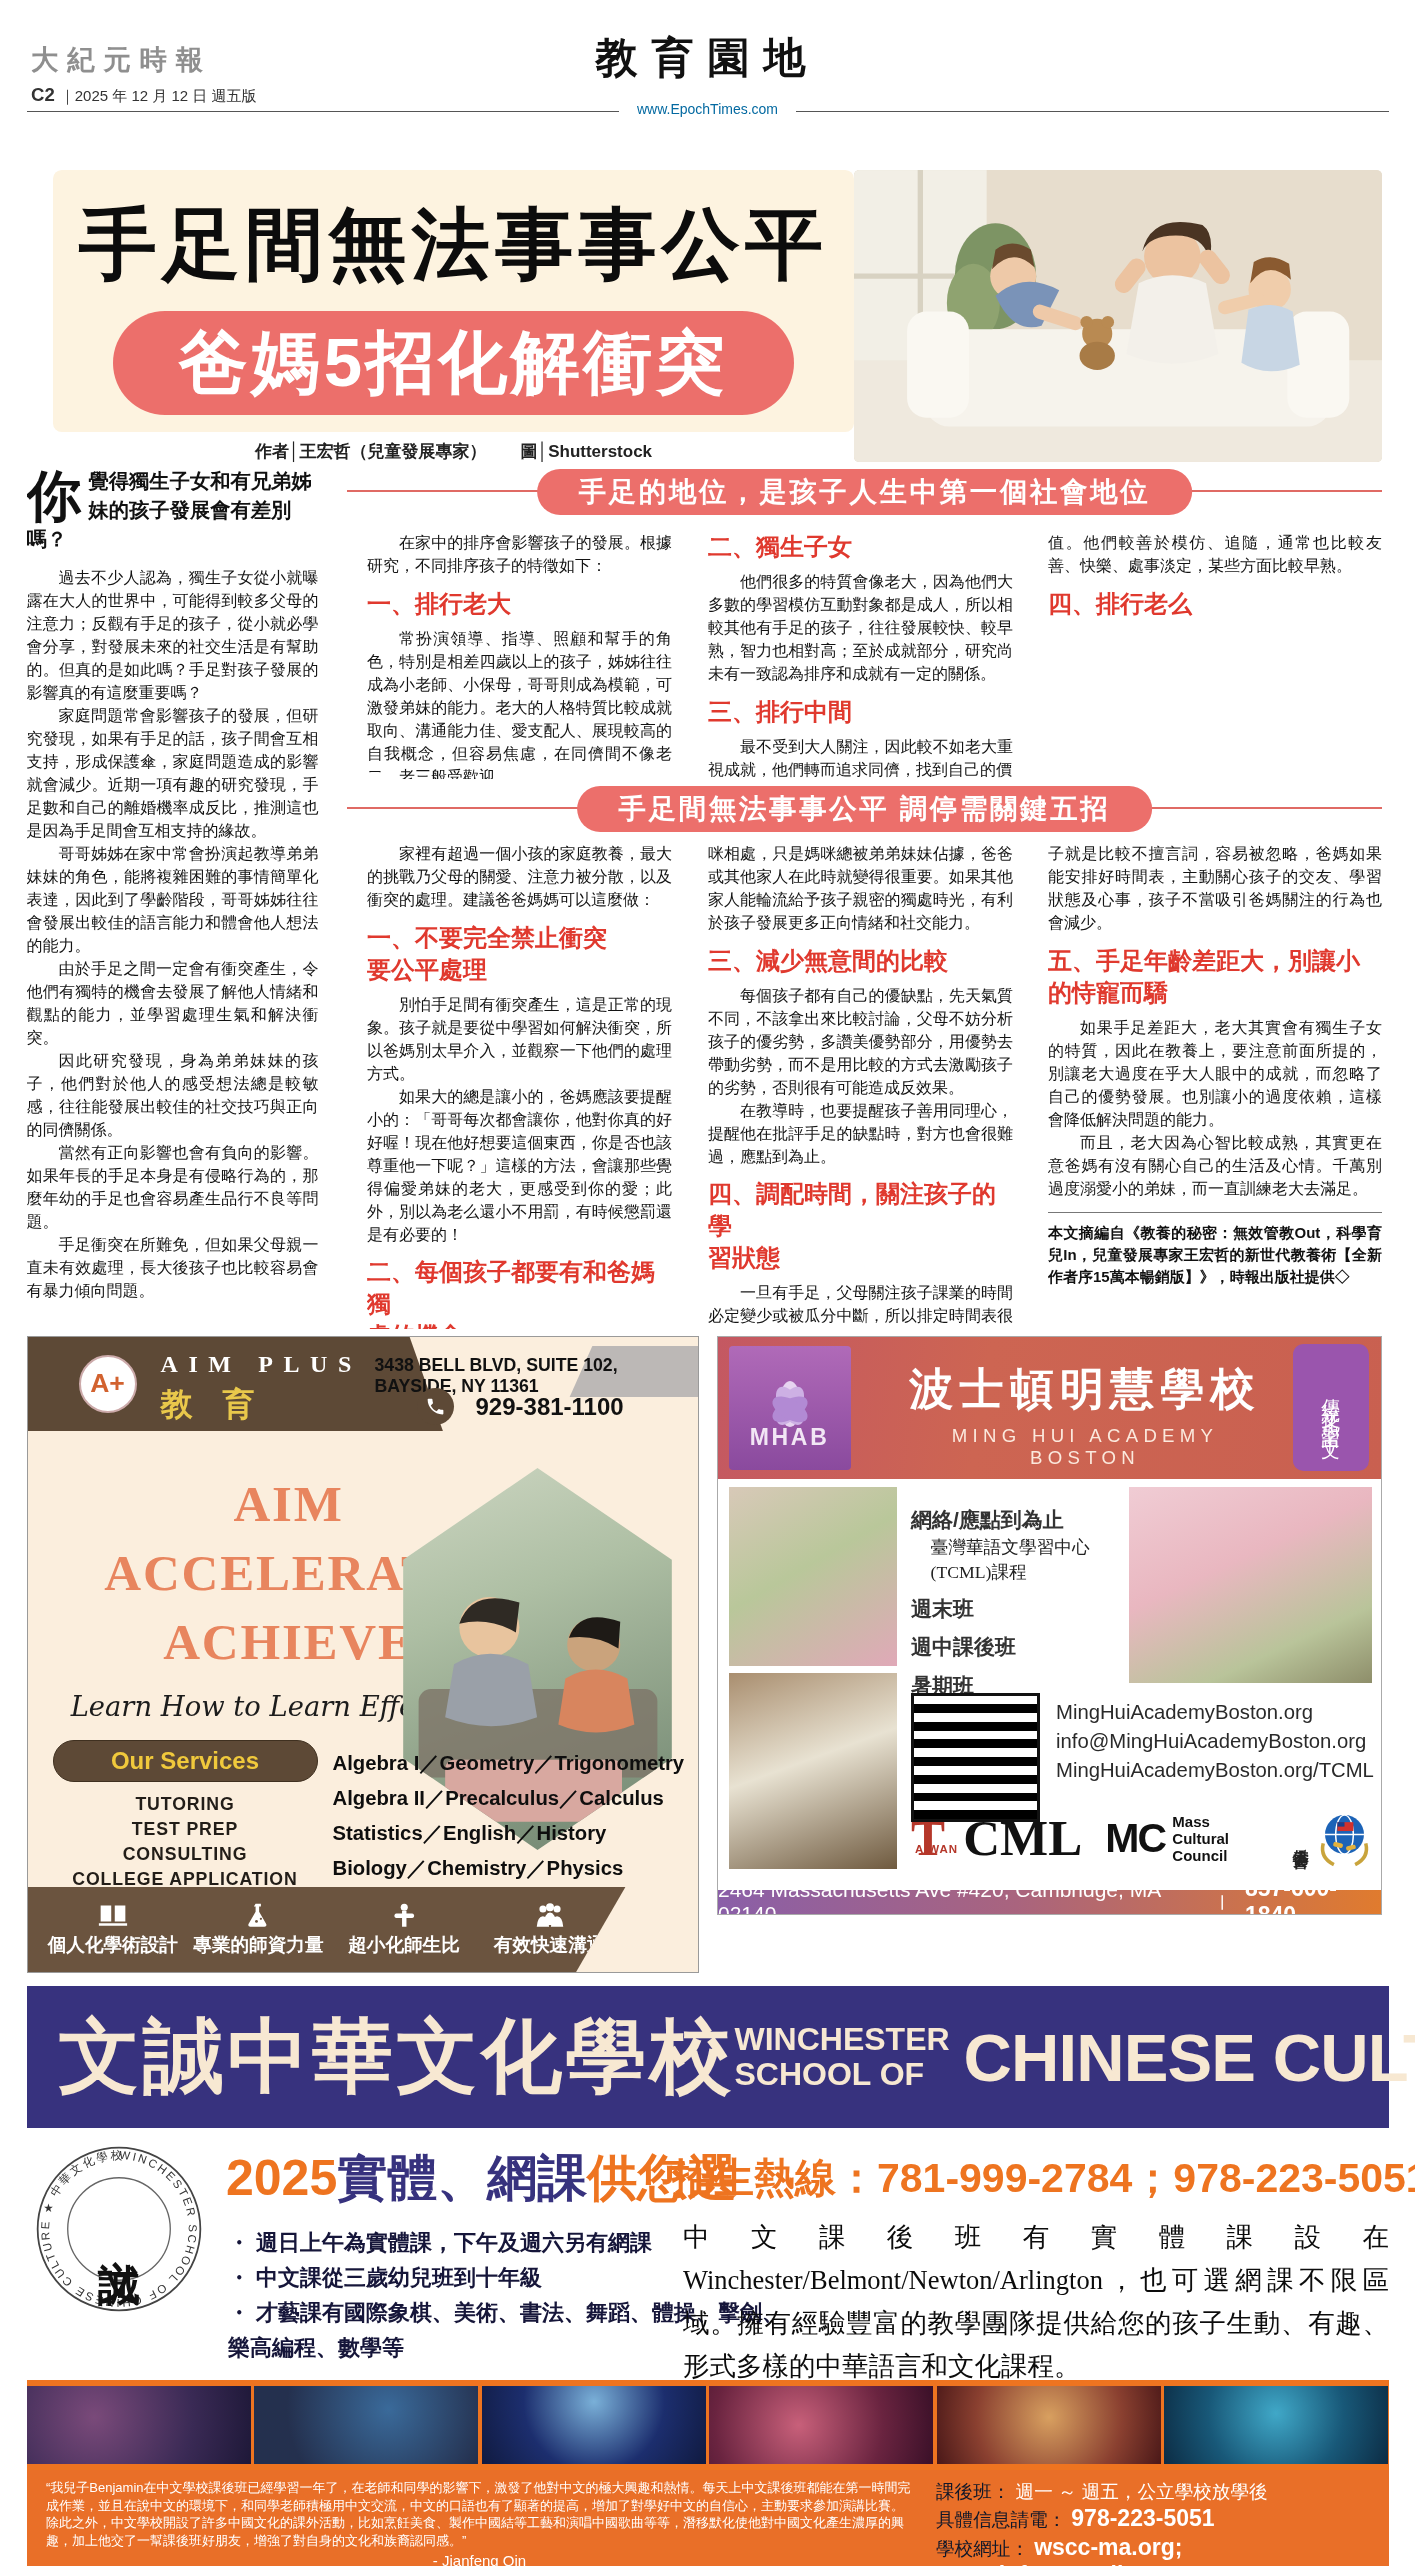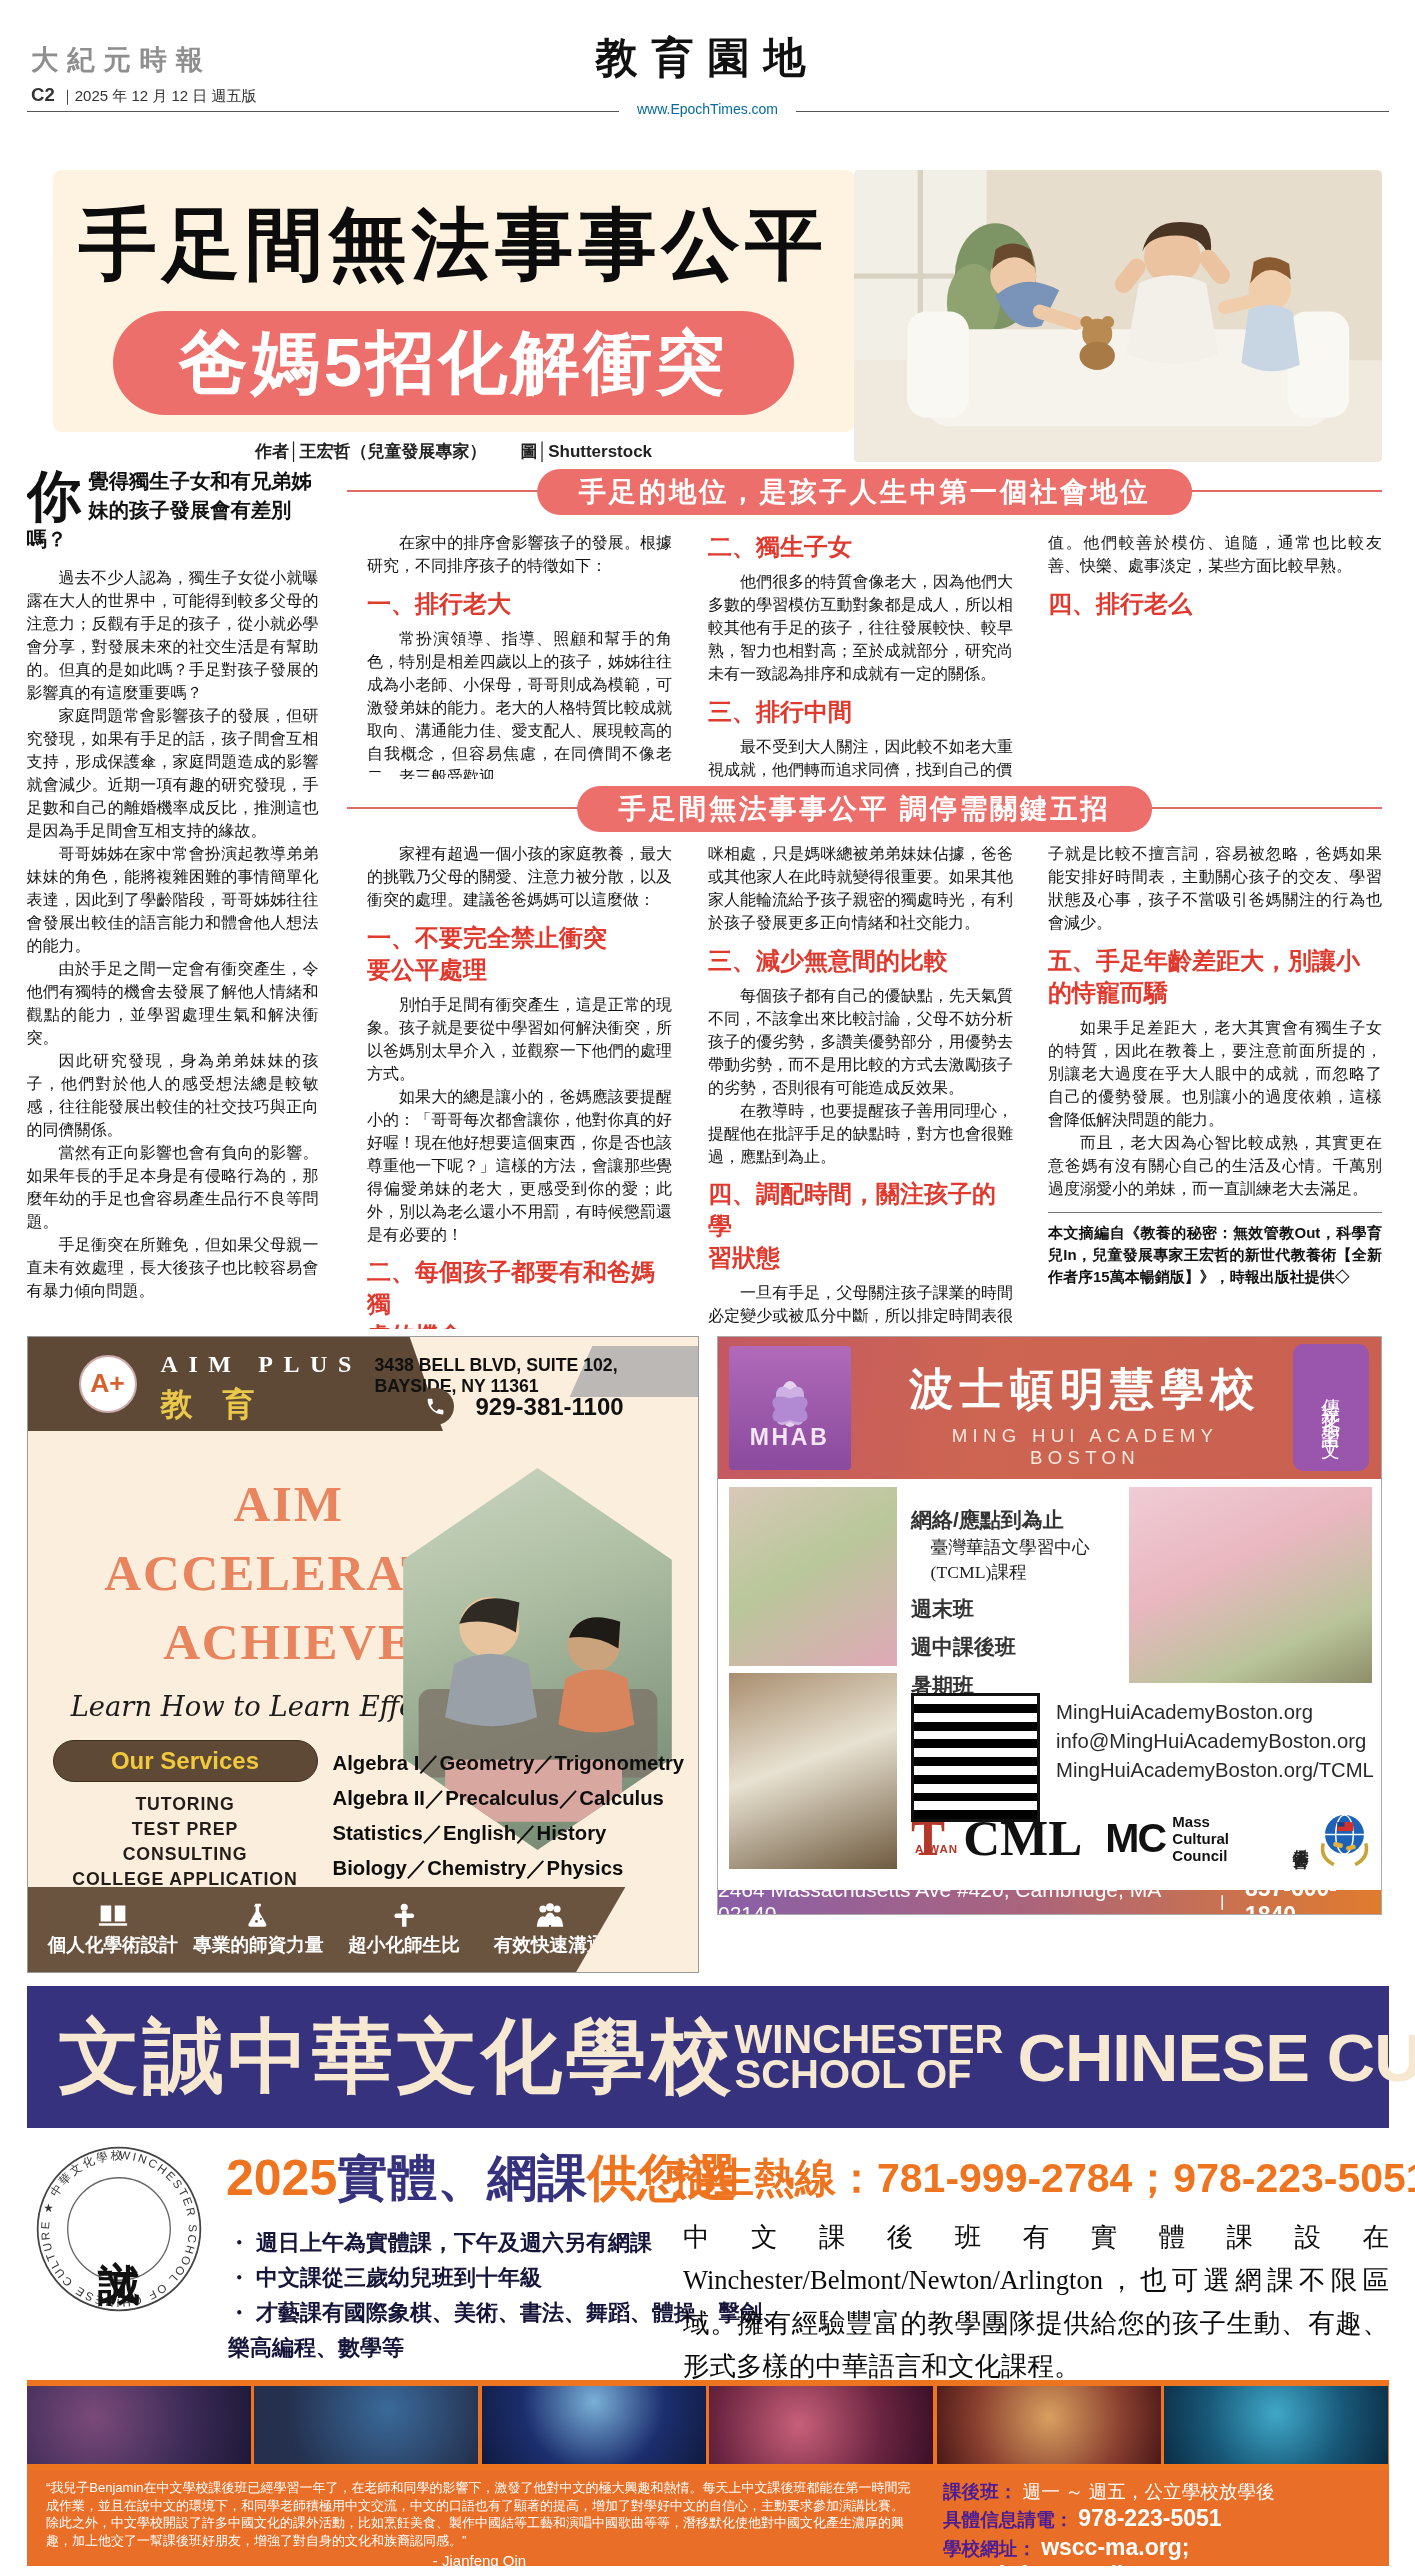--- a/index.html
+++ b/index.html
@@ -87,36 +87,36 @@
   .ocac { display:flex; align-items:center; gap:5.3px; margin-left:auto; }
   .ocac .vtext { writing-mode:vertical-rl; font-family:"Liberation Serif",serif; font-weight:bold; font-size:16px; color:#222; letter-spacing:1.8px; }
   .mh-footer { position:absolute; left:0; bottom:0; width:100%; height:24px; background:linear-gradient(90deg,#8a5fa8 0%,#a9647e 45%,#e07b2e 100%); display:flex; align-items:center; justify-content:center; gap:16px; font-family:"Liberation Sans",sans-serif; font-weight:bold; color:#fff; }
   .mh-footer .addr { font-size:21px; font-weight:normal; }
   .mh-footer .ph { font-size:23px; }
 
   
   .w-banner { left:26.5px; top:1986px; width:1362px; height:142px; background:#37327e; display:flex; align-items:center; padding:0 32px; }
   .w-banner-cn { font-family:"Liberation Serif",serif; font-weight:bold; font-size:81px; letter-spacing:3.5px; color:#f7e8d2; white-space:nowrap; }
   .w-banner-right { margin-left:auto; display:flex; align-items:center; gap:14px; }
-  .w-banner-sm { font-family:"Liberation Sans",sans-serif; font-weight:bold; font-size:40px; line-height:35px; color:#f7e8d2; text-align:left; }
+  .w-banner-sm { font-family:"Liberation Sans",sans-serif; font-weight:bold; font-size:32px; line-height:35px; color:#f7e8d2; text-align:left; }
   .w-banner-big { font-family:"Liberation Sans",sans-serif; font-weight:bold; font-size:67px; letter-spacing:-0.9px; color:#f7e8d2; white-space:nowrap; }
   .w-seal { left:35px; top:2145px; width:168px; height:168px; }
   .w-seal-center { position:absolute; left:35px; top:2145px; width:168px; height:168px; display:flex; align-items:center; justify-content:center; writing-mode:vertical-rl; font-family:"Liberation Serif",serif; font-weight:bold; font-size:42px; color:#111; letter-spacing:3.5px; }
   .w-headline { left:226px; top:2145px; width:610px; font-family:"Liberation Sans",sans-serif; font-weight:bold; font-size:50px; white-space:nowrap; }
   .w-headline .org { color:#ee7420; } .w-headline .nvy { color:#37327e; }
   .w-hotline { left:672px; top:2151px; width:717px; font-family:"Liberation Sans",sans-serif; font-weight:bold; font-size:41px; color:#ee7420; white-space:nowrap; }
   .w-bullets { left:228px; top:2225px; width:575px; font-family:"Liberation Sans",sans-serif; font-weight:bold; font-size:22px; line-height:35px; color:#16163a; }
   .w-para { left:683px; top:2216px; width:706px; font-size:26.5px; line-height:43px; color:#0c0c0c; text-align:justify; }
   .w-strip { left:26.5px; top:2380px; width:1362px; height:90px; border-top:6.2px solid #ee7420; border-bottom:6.2px solid #ee7420; background:#ee7420; display:flex; gap:3.5px; }
   .w-strip > div { flex:1; }
   .w-bar { left:26.5px; top:2470px; width:1362px; height:96px; background:#e96f28; display:flex; padding:8.8px 19.5px; gap:23px; }
   .w-quote { width:867px; font-family:"Liberation Sans",sans-serif; font-size:13px; line-height:17.7px; color:#fff; }
   .w-quote-attr { text-align:center; margin-top:2.7px; font-size:15px; }
   .w-contact { flex:1; font-family:"Liberation Sans",sans-serif; color:#fff; font-size:18.6px; line-height:26.5px; }
-  .w-contact .lbl { color:#4c1d95; font-weight:bold;margin-left:7px; }
+  .w-contact .lbl { color:#0f172a; font-weight:normal; }
   .w-contact .big { font-weight:bold; font-size:23px; }
 
   .sp1 { background:radial-gradient(circle at 30% 40%,#7a4a7a 0%,#3a2a55 60%,#1e1838 100%); }
   .sp2 { background:radial-gradient(circle at 60% 30%,#3a6a9a 0%,#24304e 70%); }
   .sp3 { background:radial-gradient(circle at 50% 20%,#7ab0d8 0%,#1c2e6e 55%,#101a40 100%); }
   .sp4 { background:radial-gradient(circle at 40% 50%,#c8607a 0%,#6a2440 60%,#3a1028 100%); }
   .sp5 { background:radial-gradient(circle at 50% 40%,#d8a060 0%,#8a4030 60%,#4a1818 100%); }
   .sp6 { background:radial-gradient(circle at 50% 35%,#40a8c8 0%,#185878 55%,#0c2c44 100%); }
 </style>
 </head>

